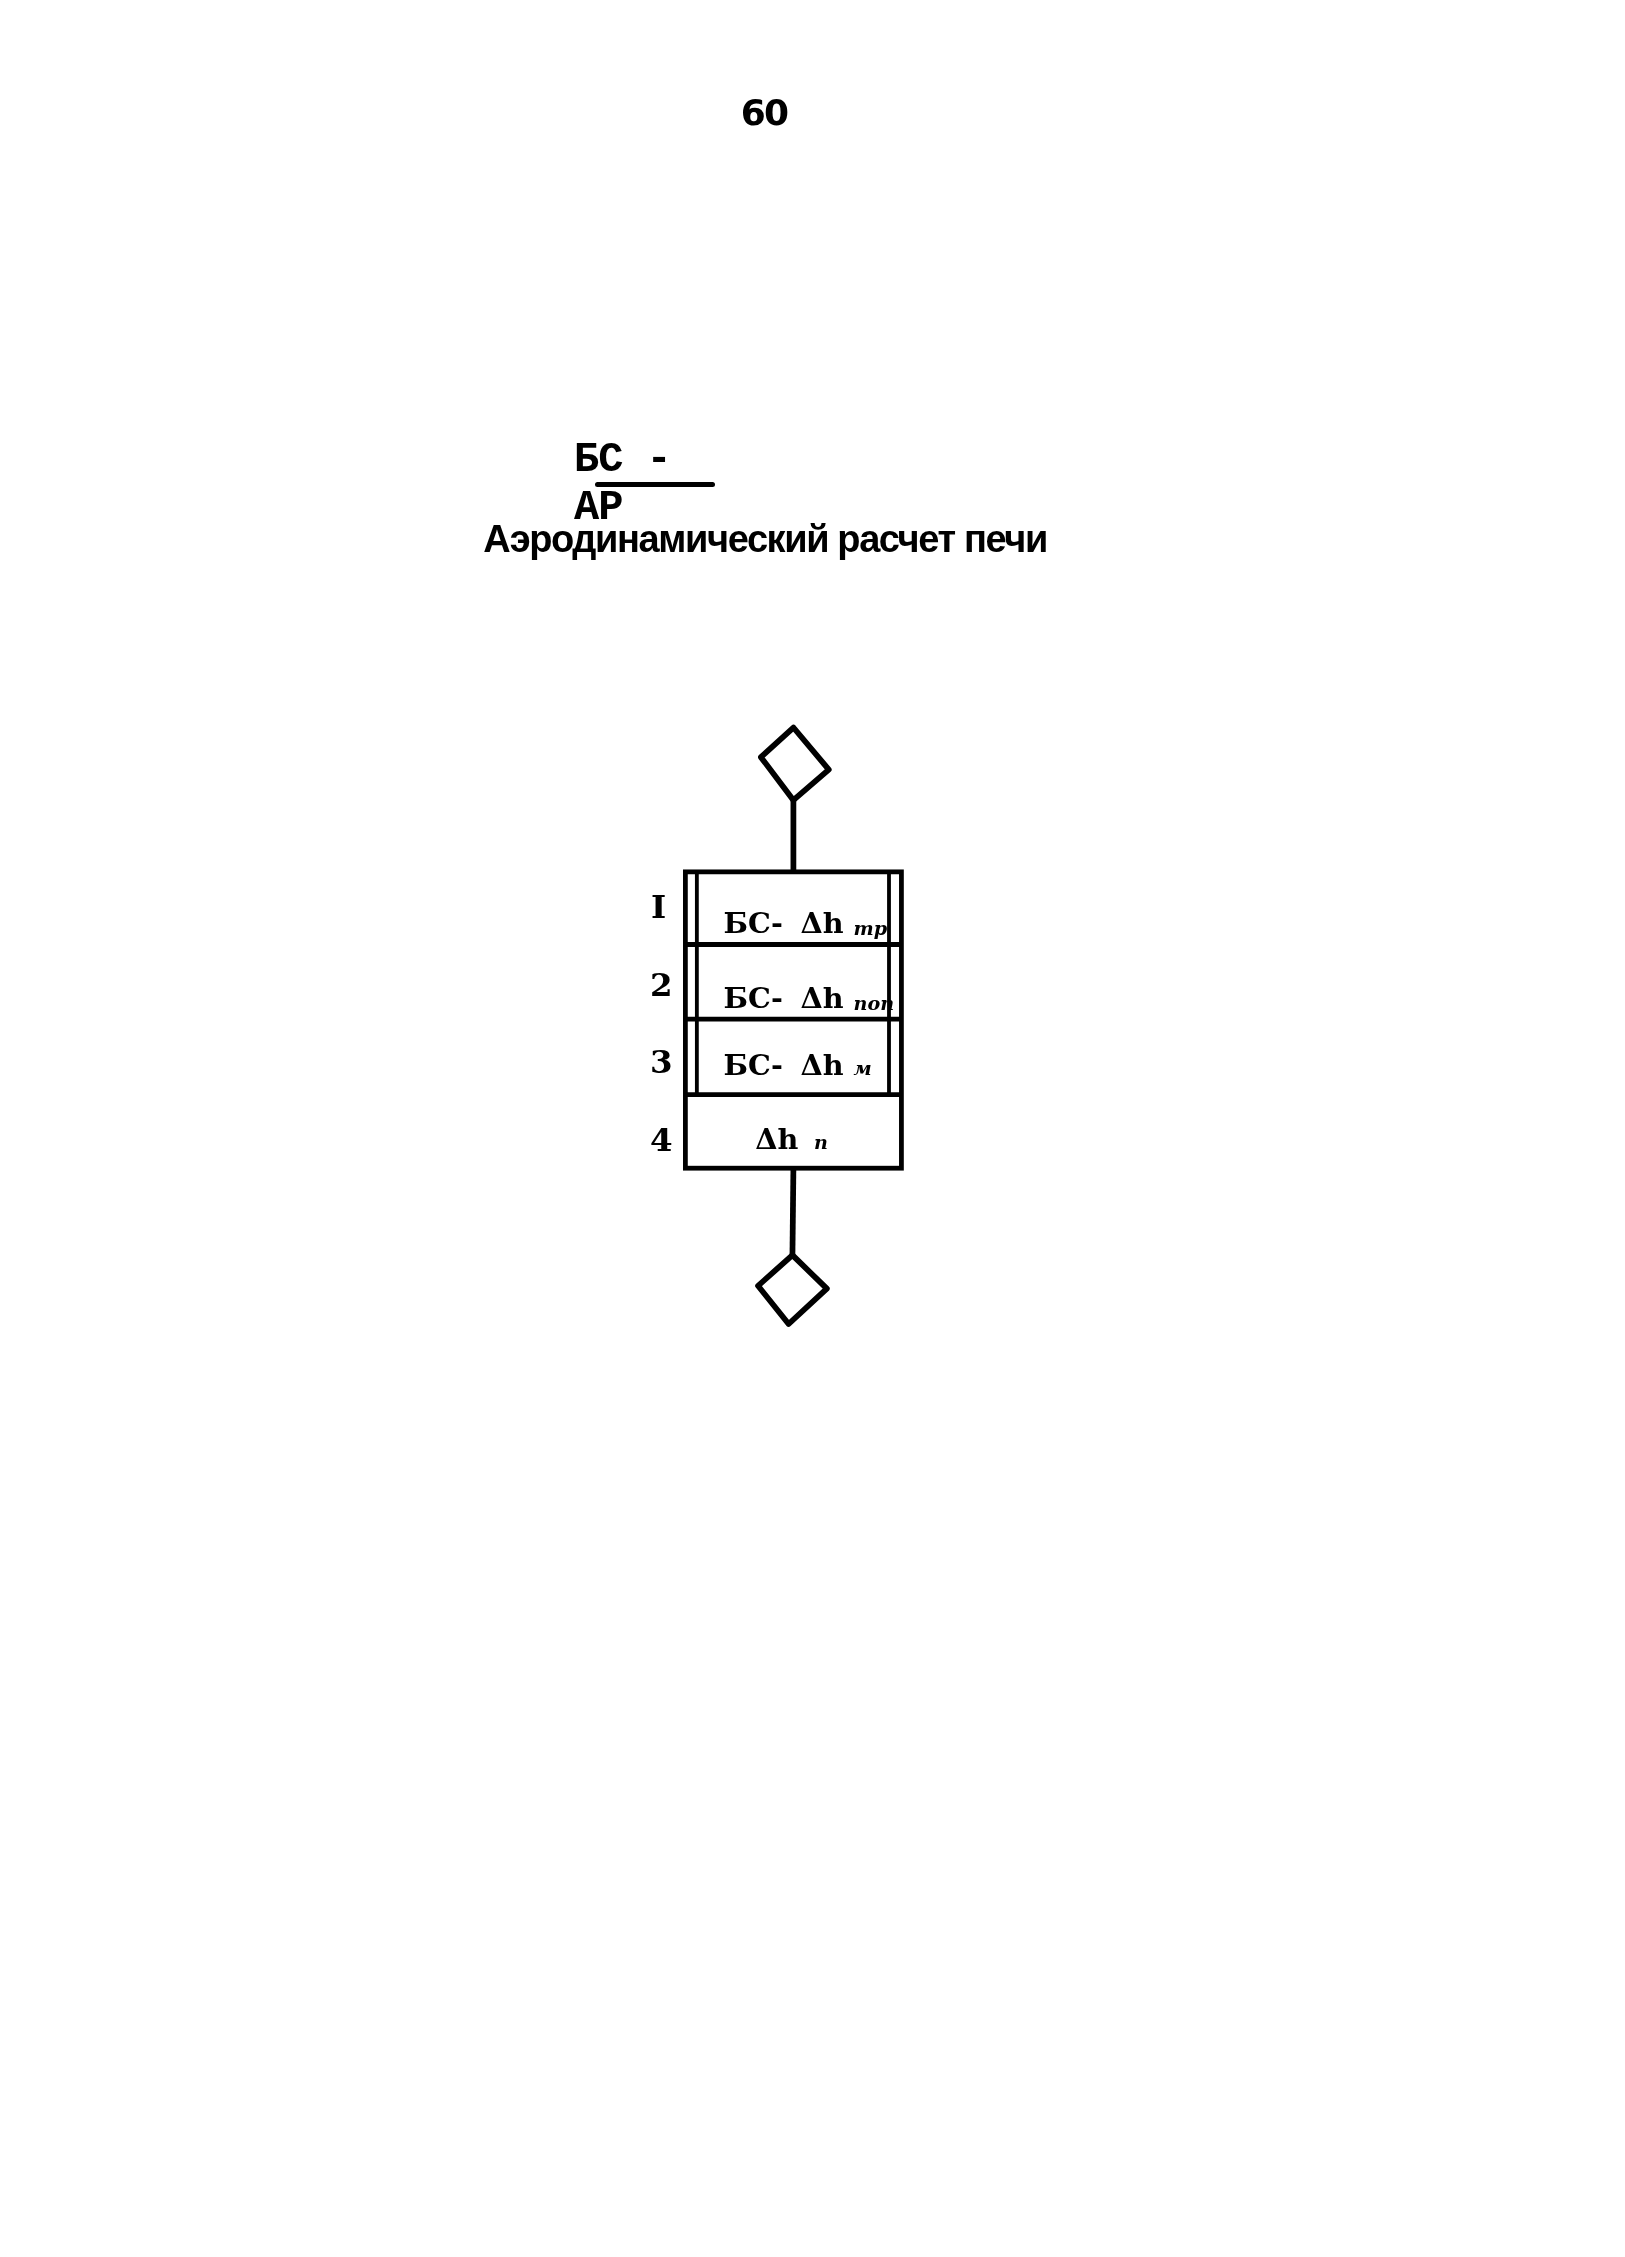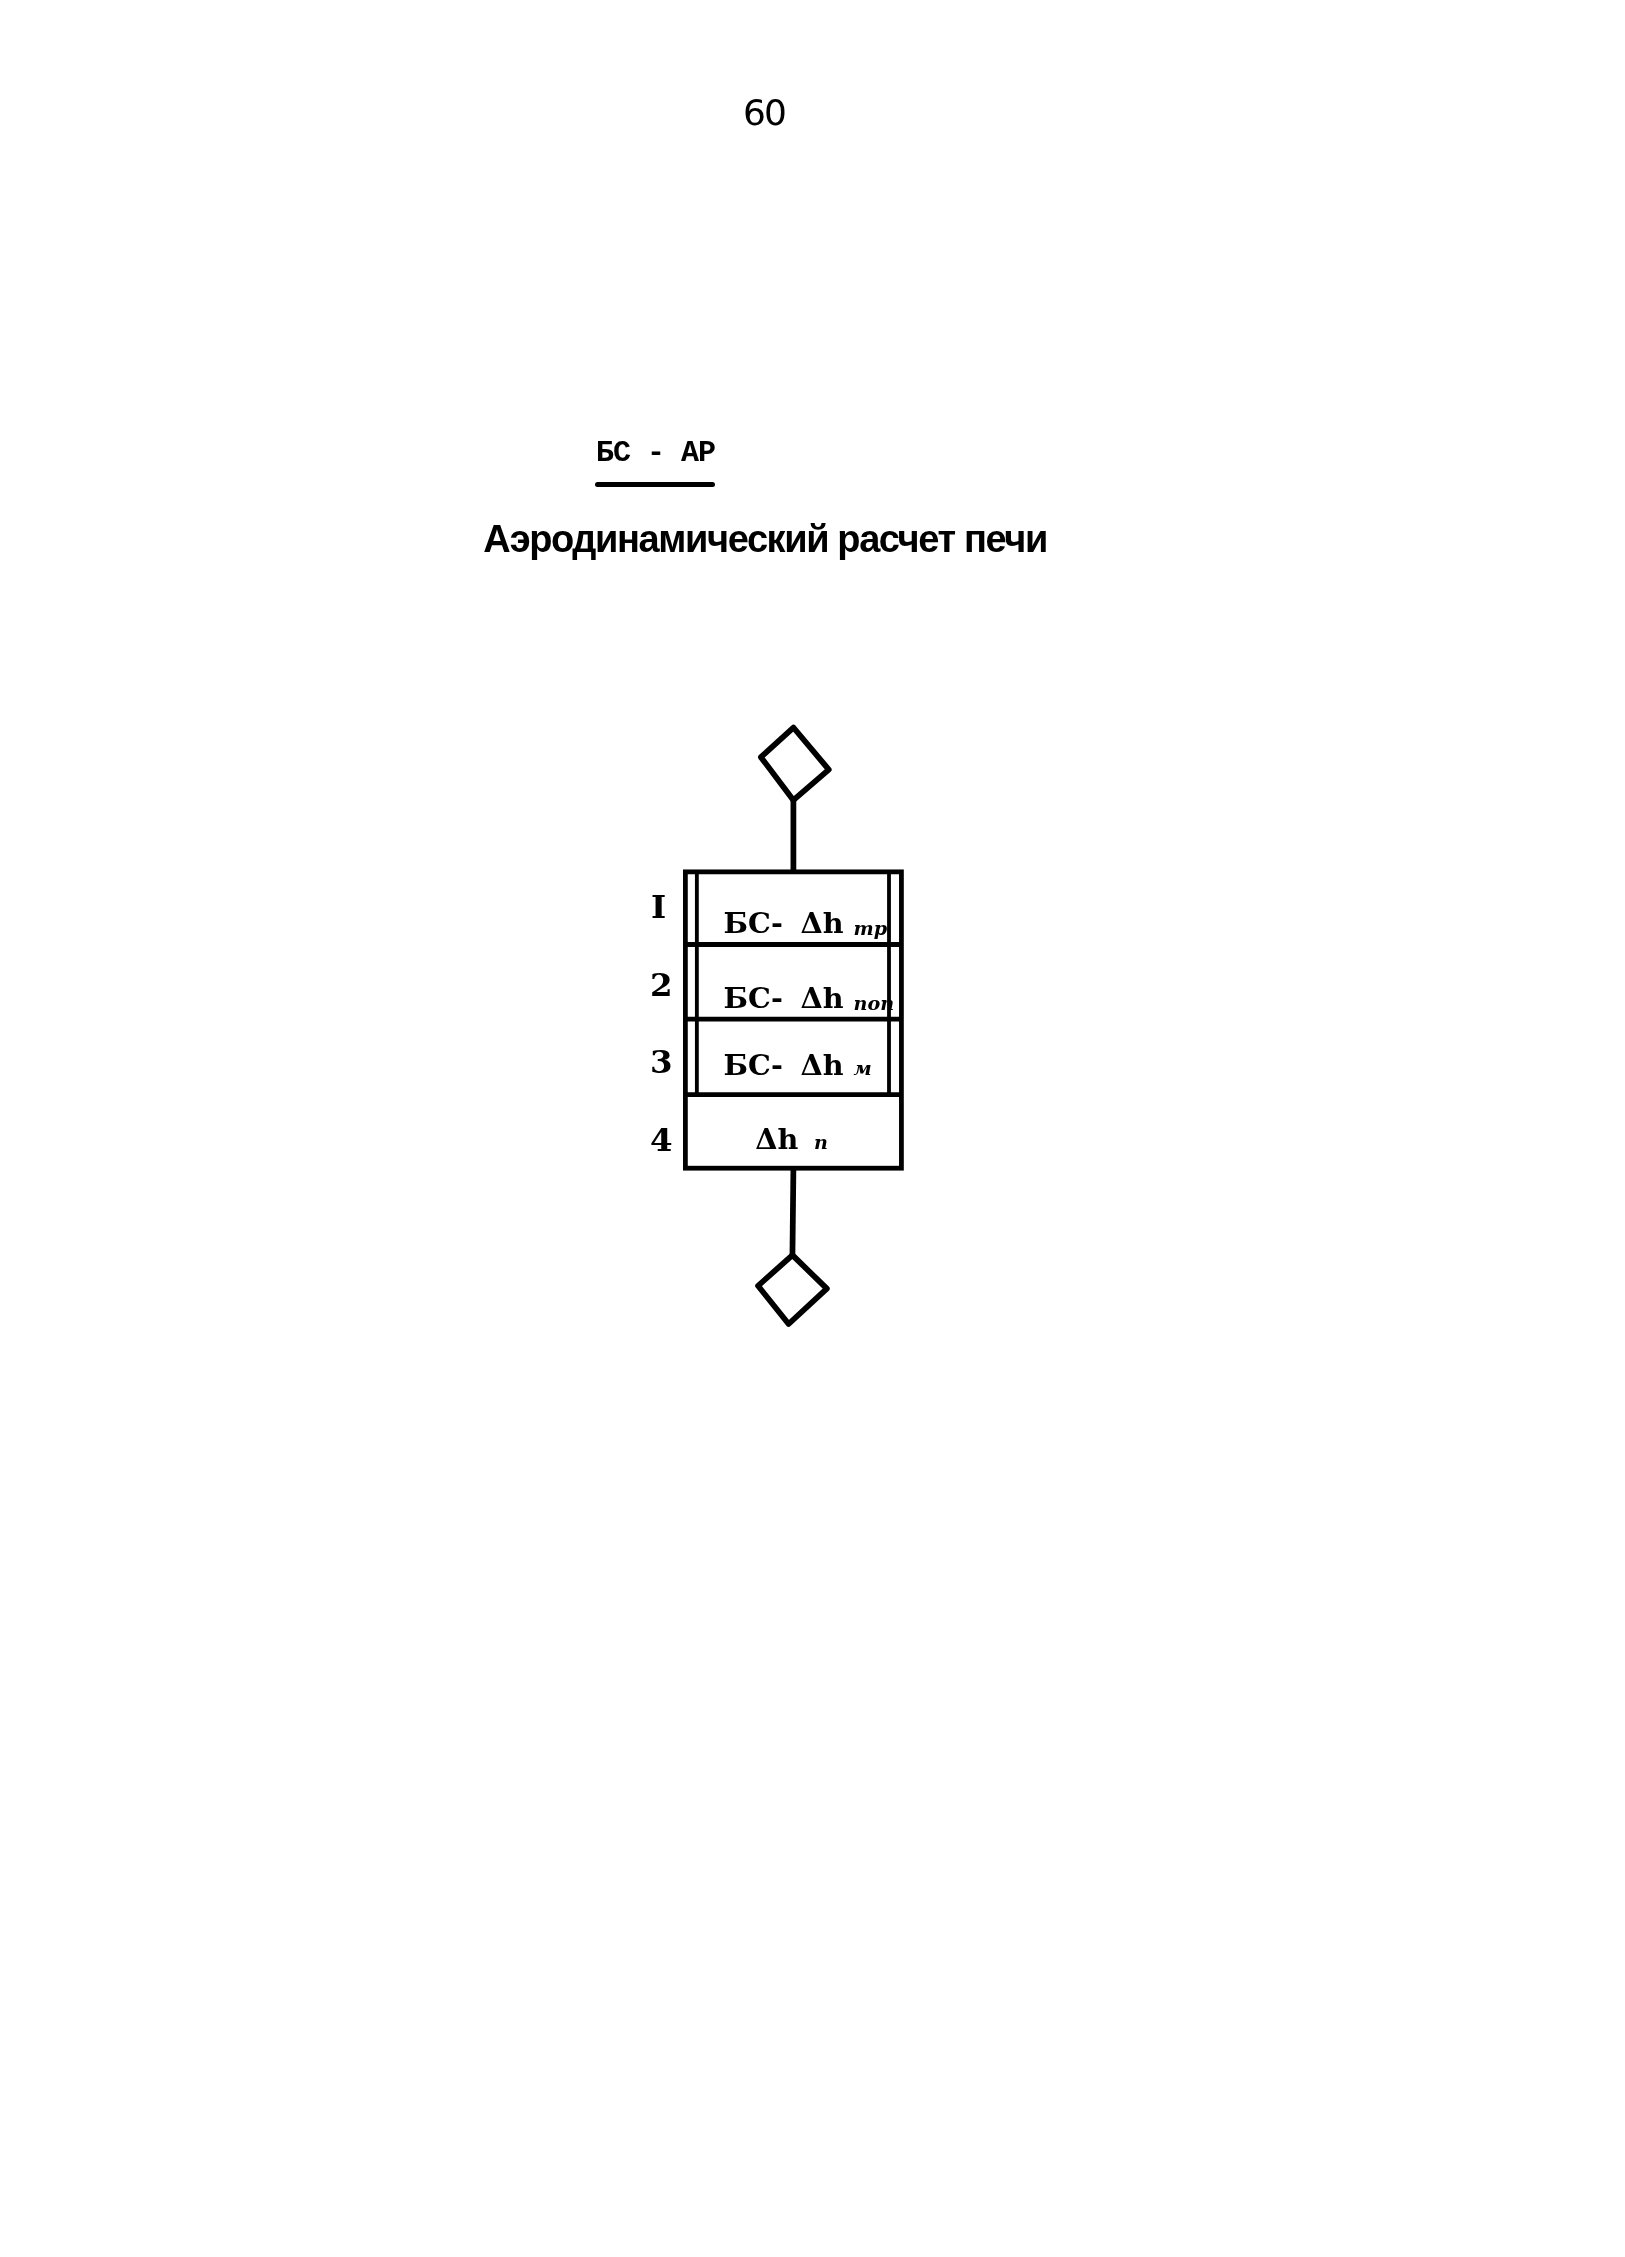--- a/index.html
+++ b/index.html
@@ -1,22 +1,22 @@
 <!DOCTYPE html>
 <html><head>
 <meta charset="utf-8">
 <style>
   html, body { margin: 0; padding: 0; background: #ffffff; }
   body { width: 1626px; height: 2258px; position: relative; overflow: hidden;
          font-family: "DejaVu Serif", "Liberation Serif", serif; color: #000; }
   .abs { position: absolute; }
   .page-number { left: 726px; top: 92px; width: 76px; text-align: center;
-                 font-family: "DejaVu Sans", sans-serif; font-weight: normal; font-size: 36px; letter-spacing: -1.9px; }
-  .title { left: 574px; top: 436px; width: 163px; text-align: center;
-           font-family: "Liberation Mono", monospace; font-size: 30px; font-weight: bold;
+                 font-family: "DejaVu Sans", sans-serif; font-weight: bold; font-size: 36px; letter-spacing: -1.9px; }
+  .title { left: 574px; top: 436px; width: 163px; 
+           font-family: "Liberation Mono", monospace; font-size: 42px; font-weight: bold;
            letter-spacing: -1px; }
   .title-underline { left: 595px; top: 482px; width: 120px; height: 4.8px; background: #000; border-radius: 2.9px; }
   .subtitle { left: 478px; top: 518px; width: 574px; text-align: center;
               font-family: Liberation Sans, sans-serif; font-weight: bold; font-size: 38px;
               letter-spacing: -1.4px; }
   svg.diagram { position: absolute; left: 0; top: 0; }
   .row-num { font-family: "DejaVu Serif", serif; font-weight: bold; font-size: 34px; }
   .cell-text { font-family: "DejaVu Serif", serif; font-size: 30px; font-weight: bold; }
   .sub { font-size: 20px; font-style: italic; }
 </style>

